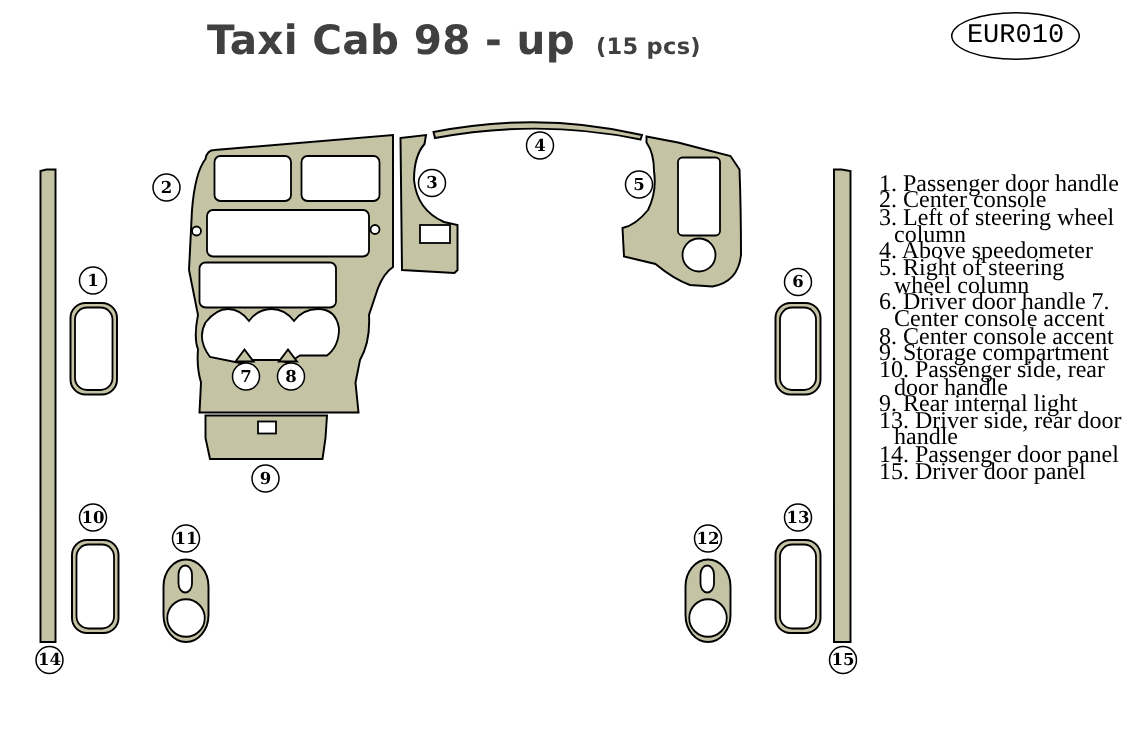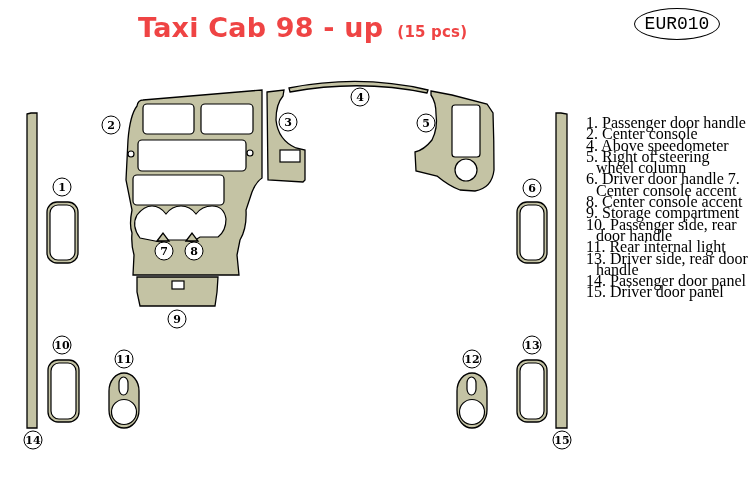--- a/index.html
+++ b/index.html
@@ -1,17 +1,17 @@
 <!DOCTYPE html>
 <html><head>
 <meta charset="utf-8">
 <style>
   html, body { margin: 0; padding: 0; background: #ffffff; }
   body { width: 748px; height: 493px; position: relative; overflow: hidden; font-family: "DejaVu Sans", sans-serif; }
-  #title { position: absolute; left: 138px; top: 12px; font-family: "DejaVu Sans", sans-serif; font-weight: bold; font-size: 27px; color: #ef4444; white-space: nowrap; letter-spacing: 0.2px; }
+  #title { position: absolute; left: 138px; top: 12px; font-family: "DejaVu Sans", sans-serif; font-weight: bold; font-size: 27px; color: #404040; white-space: nowrap; letter-spacing: 0.2px; }
   #title .main { }
   #title .sub { font-size: 15px; margin-left: 14px; }
   #code-badge { position: absolute; left: 634px; top: 8px; width: 86px; height: 32px; border: 1.5px solid #000; border-radius: 50%; display: flex; align-items: center; justify-content: center; font-family: Liberation Mono, monospace; font-size: 18px; color: #000; box-sizing: border-box; }
   #legend { position: absolute; left: 586px; top: 117px; width: 162px; font-family: "Liberation Serif", serif; font-size: 16px; line-height: 11.3px; color: #000; margin: 0; padding: 0; list-style: none; }
   #legend li { padding-left: 10px; text-indent: -10px; }
   svg#diagram { position: absolute; left: 0; top: 0; }
   .part { fill: #C4C3A4; stroke: #000; stroke-width: 1.3; }
   .hole { fill: #ffffff; stroke: #000; stroke-width: 1.2; }
   .callout circle { fill: #fff; stroke: #000; stroke-width: 1; }
   .callout text { font-family: "DejaVu Serif", serif; font-weight: bold; font-size: 11px; text-anchor: middle; dominant-baseline: central; fill: #000; }
@@ -156,23 +156,24 @@
     </g>
   <g class="callout">
       <circle cx="562" cy="440" r="9"></circle>
       <text x="562" y="440">15</text>
     </g>
 </svg>
 
 <ul id="legend">
   <li>1. Passenger door handle</li>
   <li>2. Center console</li>
+  <li>3. Left of steering wheel column</li>
   <li>4. Above speedometer</li>
   <li>5. Right of steering wheel column</li>
   <li>6. Driver door handle 7. Center console accent</li>
   <li>8. Center console accent</li>
   <li>9. Storage compartment</li>
   <li>10. Passenger side, rear door handle</li>
-  <li>11. Rear internal light</li>
+  <li>9. Rear internal light</li>
   <li>13. Driver side, rear door handle</li>
   <li>14. Passenger door panel</li>
   <li>15. Driver door panel</li>
 </ul>
 
 </body></html>

